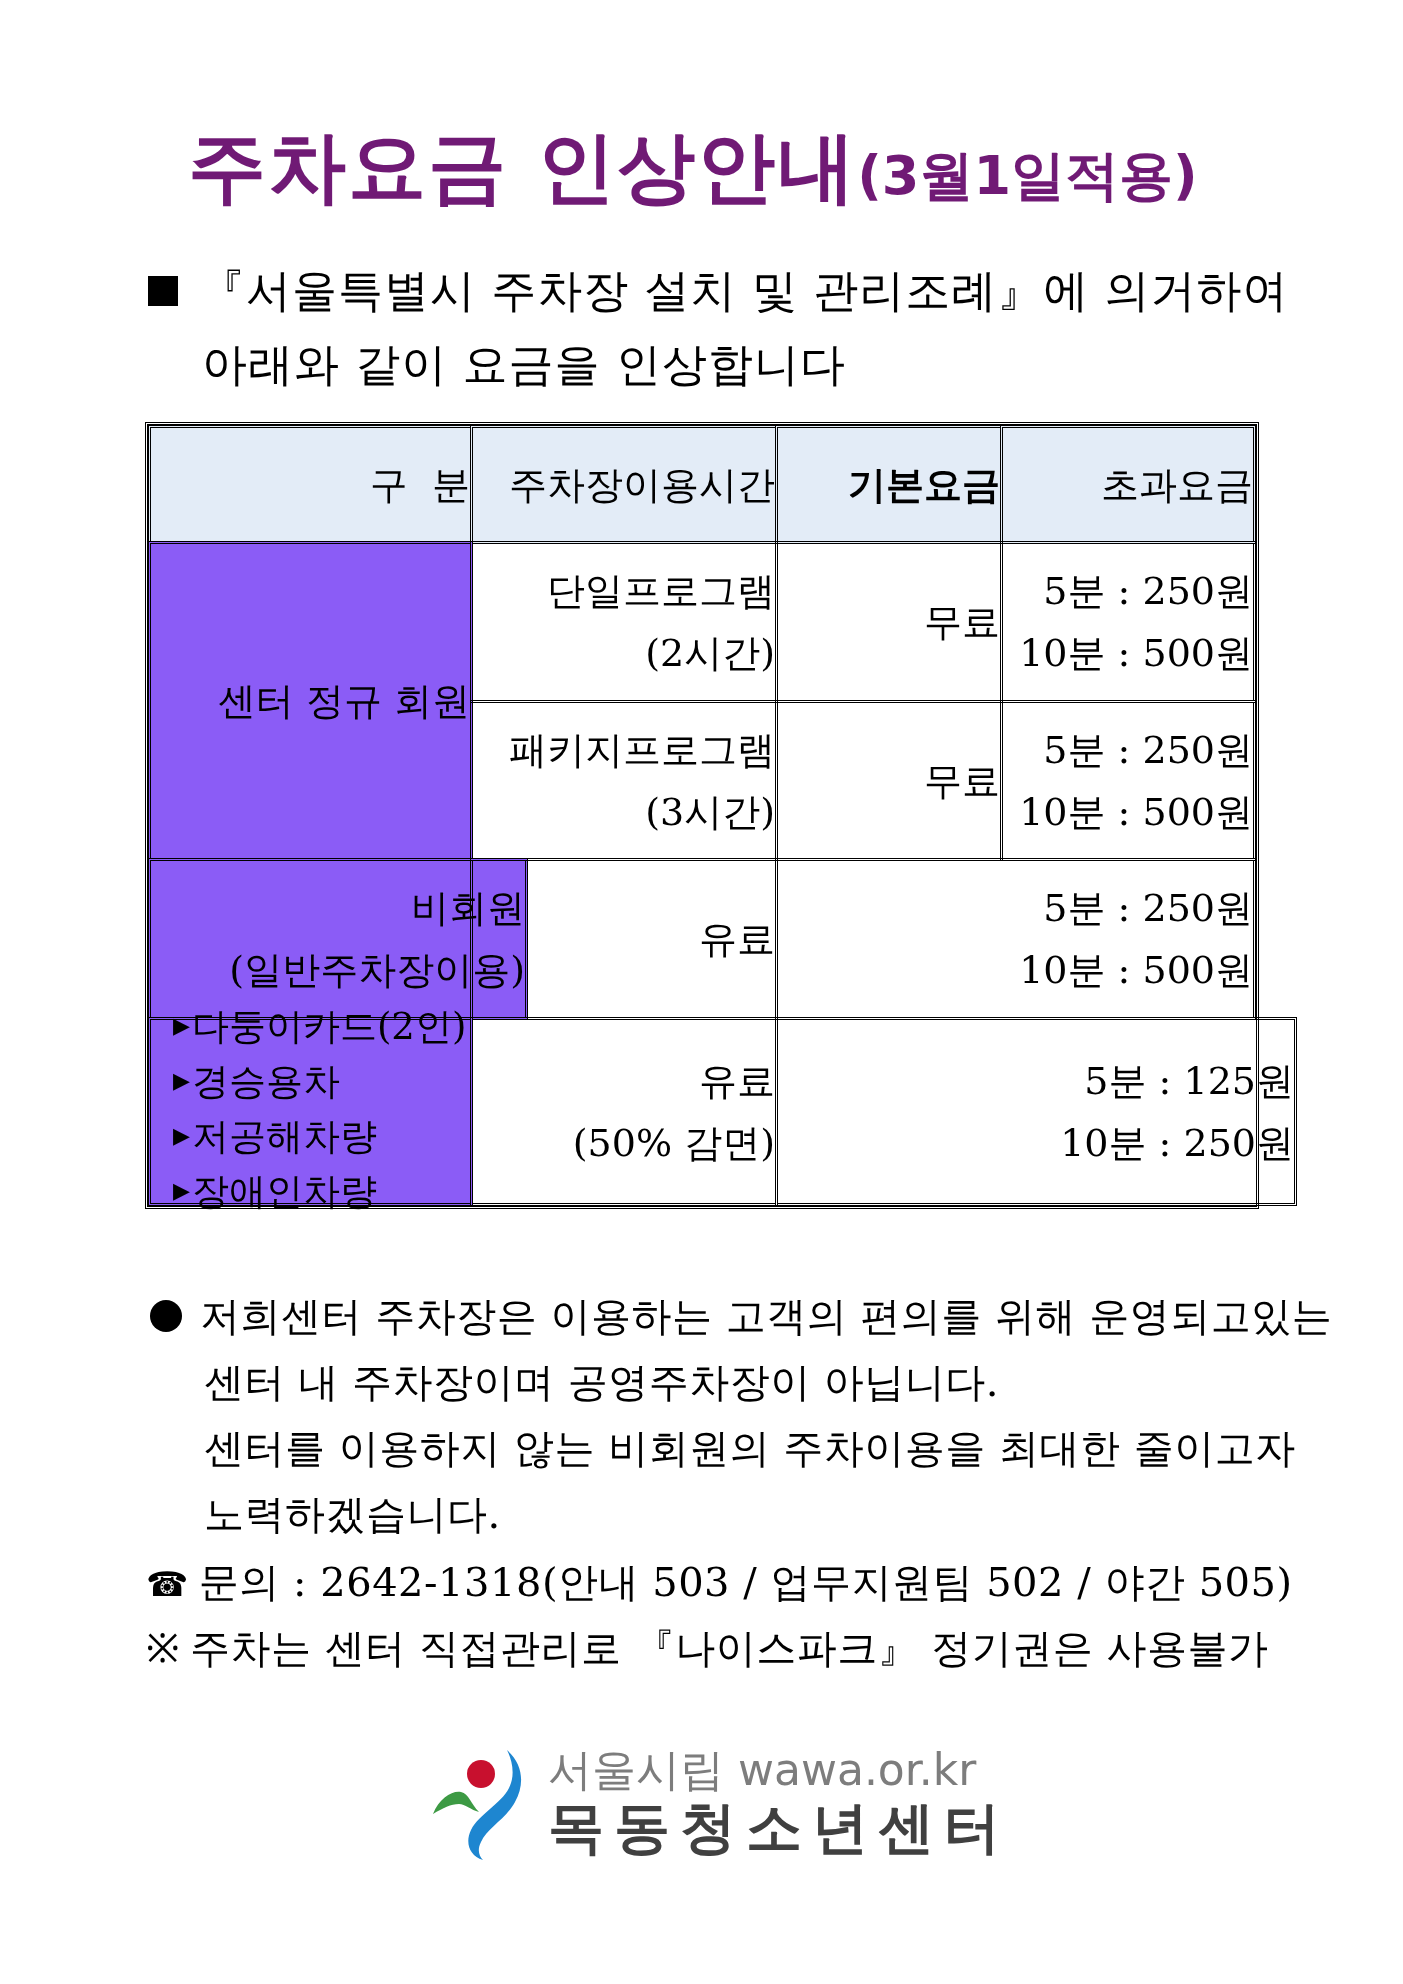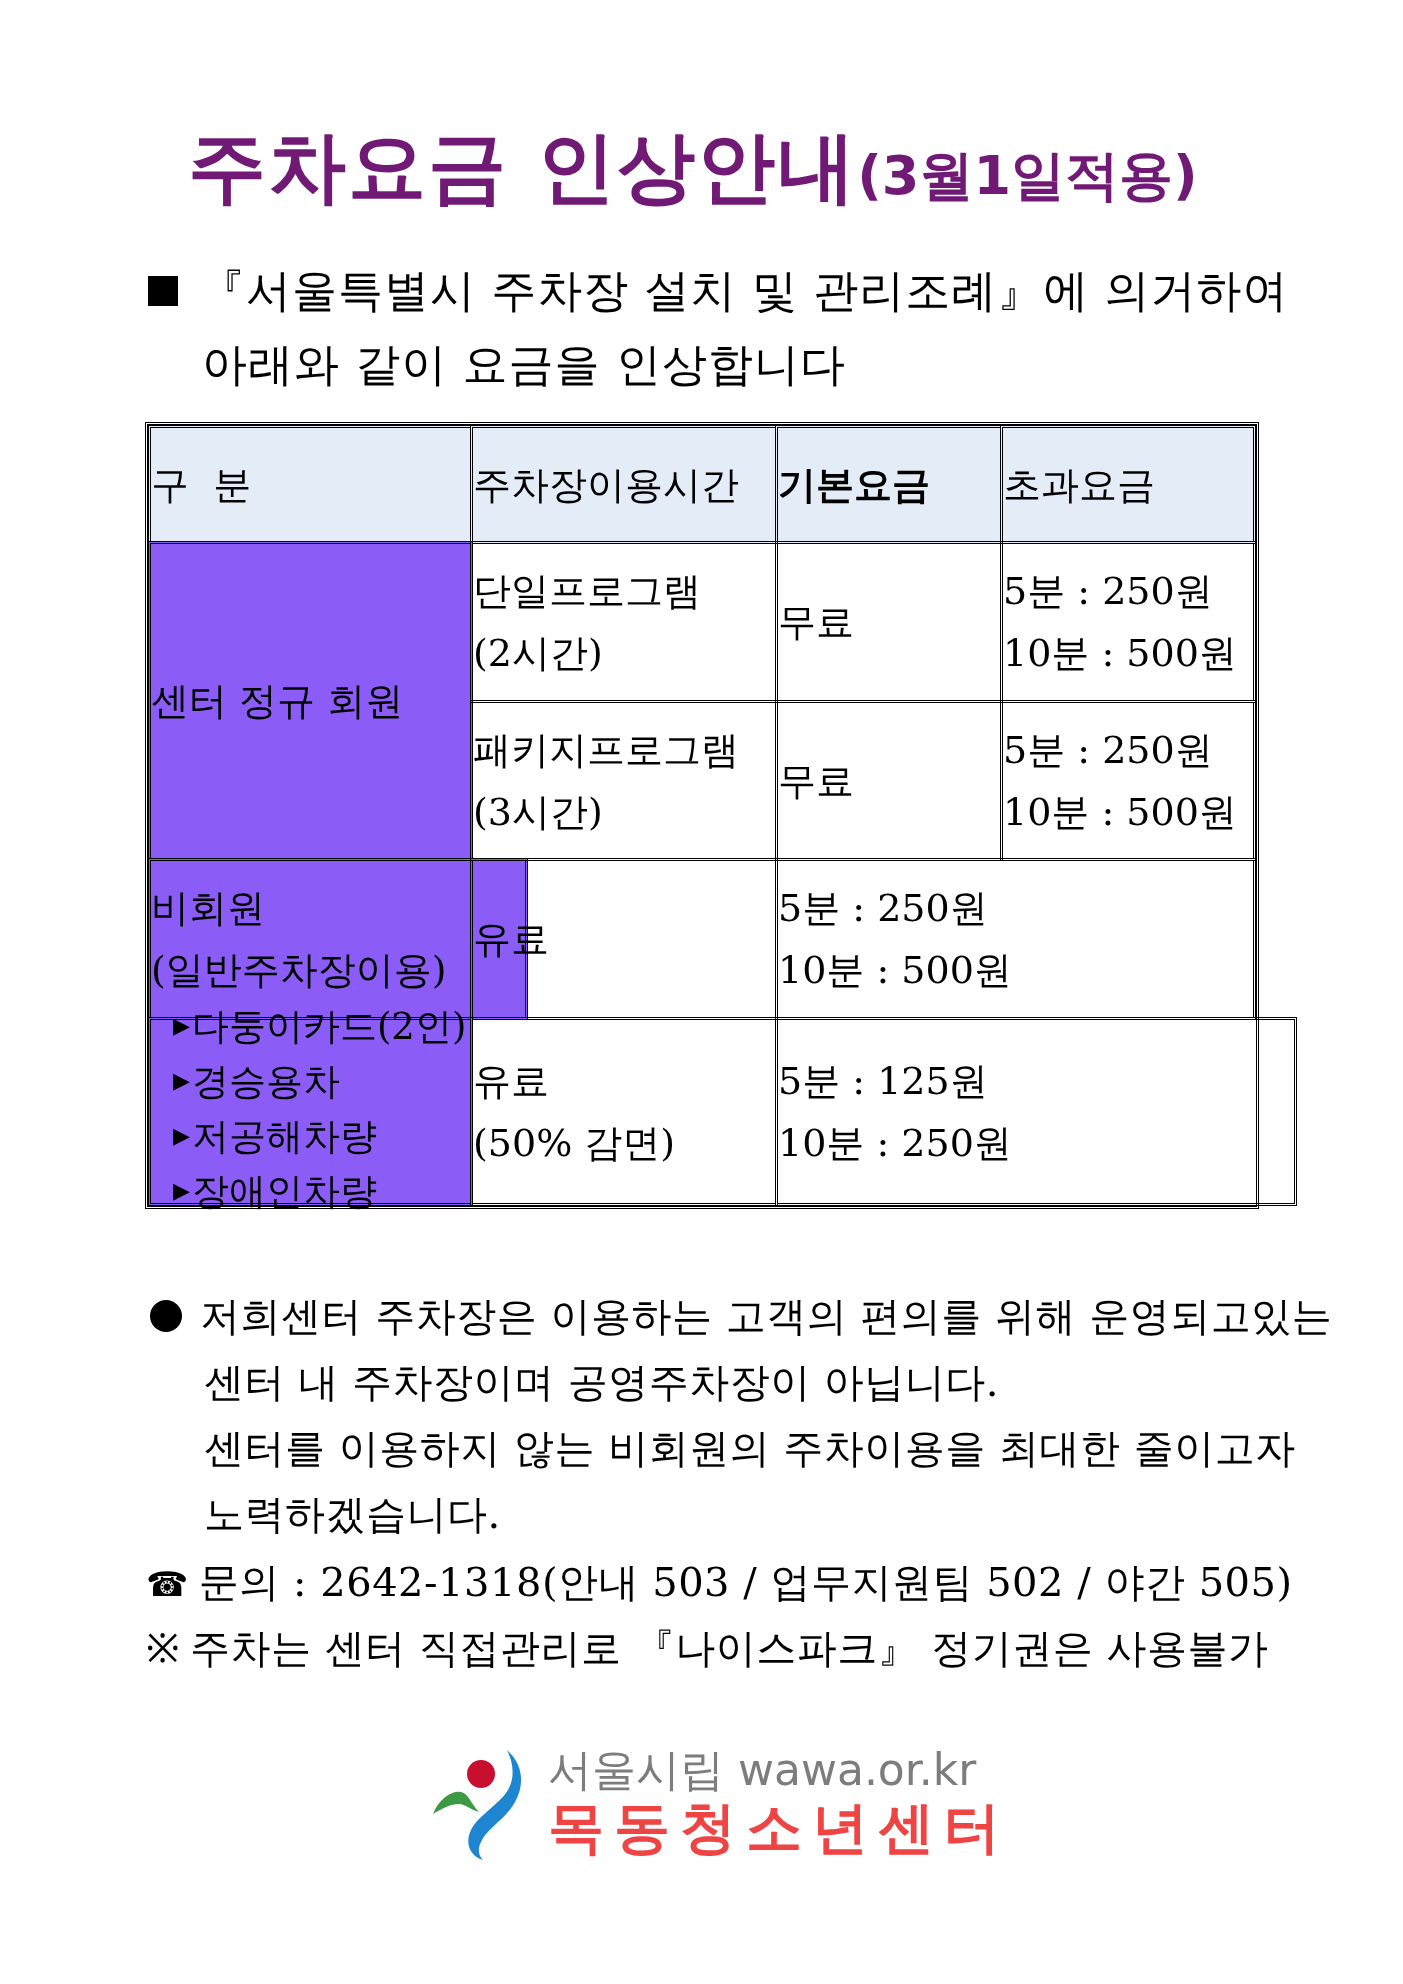--- a/index.html
+++ b/index.html
@@ -13,35 +13,35 @@
   .title .main { font-size:78px; letter-spacing:2px; }
   .title .sub { font-size:54px; letter-spacing:0px; }
 
   
   .intro { left:148px; font-size:45px; line-height:1; white-space:nowrap; letter-spacing:1px; }
   .intro .sq { display:inline-block; width:30px; height:30px; background:#000; margin-right:22px; vertical-align:middle; position:relative; top:-4px; }
 
   
   .tbl { left:145px; top:422px; width:1114px; height:787px; border:3px double #000; box-sizing:border-box; }
   .cell { position:absolute; box-sizing:border-box; border:3px double #000;
-          display:flex; flex-direction:column; align-items:flex-start; justify-content:center;
+          display:flex; flex-direction:column; align-items:flex-end; justify-content:center;
           font-size:38px; line-height:62px; text-align:center; }
   .hdr { background:#e3ecf7; }
   .lbl { background:#8b5cf6; }
   .lst { align-items:flex-start; padding-left:22px; line-height:50px; font-size:37px; }
   .lst span::before { content:"\25B6"; font-size:22px; position:relative; top:-6px; margin-right:2px; }
 
   
   .note { left:150px; font-size:40px; line-height:1; white-space:nowrap; letter-spacing:0.5px; }
   .bullet { display:inline-block; width:32px; height:32px; border-radius:50%; background:#000; margin-right:18px; vertical-align:middle; position:relative; top:-4px; }
 
   
   .logo-icon { left:425px; top:1742px; width:110px; height:120px; }
   .logo-top { left:548px; top:1748px; font-family:"DejaVu Sans","Liberation Sans",sans-serif; font-size:44px; color:#7d7d7d; white-space:nowrap; line-height:1; }
-  .logo-bottom { left:548px; top:1800px; font-family:"DejaVu Sans","Liberation Sans",sans-serif; font-size:56px; font-weight:bold; color:#ef4444; white-space:nowrap; line-height:1; letter-spacing:10px; }
+  .logo-bottom { left:548px; top:1800px; font-family:"DejaVu Sans","Liberation Sans",sans-serif; font-size:56px; font-weight:bold; color:#404040; white-space:nowrap; line-height:1; letter-spacing:10px; }
 </style>
 </head>
 <body>
 
 <div class="abs title">
   <span class="main">주차요금 인상안내</span><span class="sub">(3월1일적용)</span>
 </div>
 
 <div class="abs intro" style="top:268px;">
   <span class="sq"></span><span>『서울특별시 주차장 설치 및 관리조례』에 의거하여</span>

